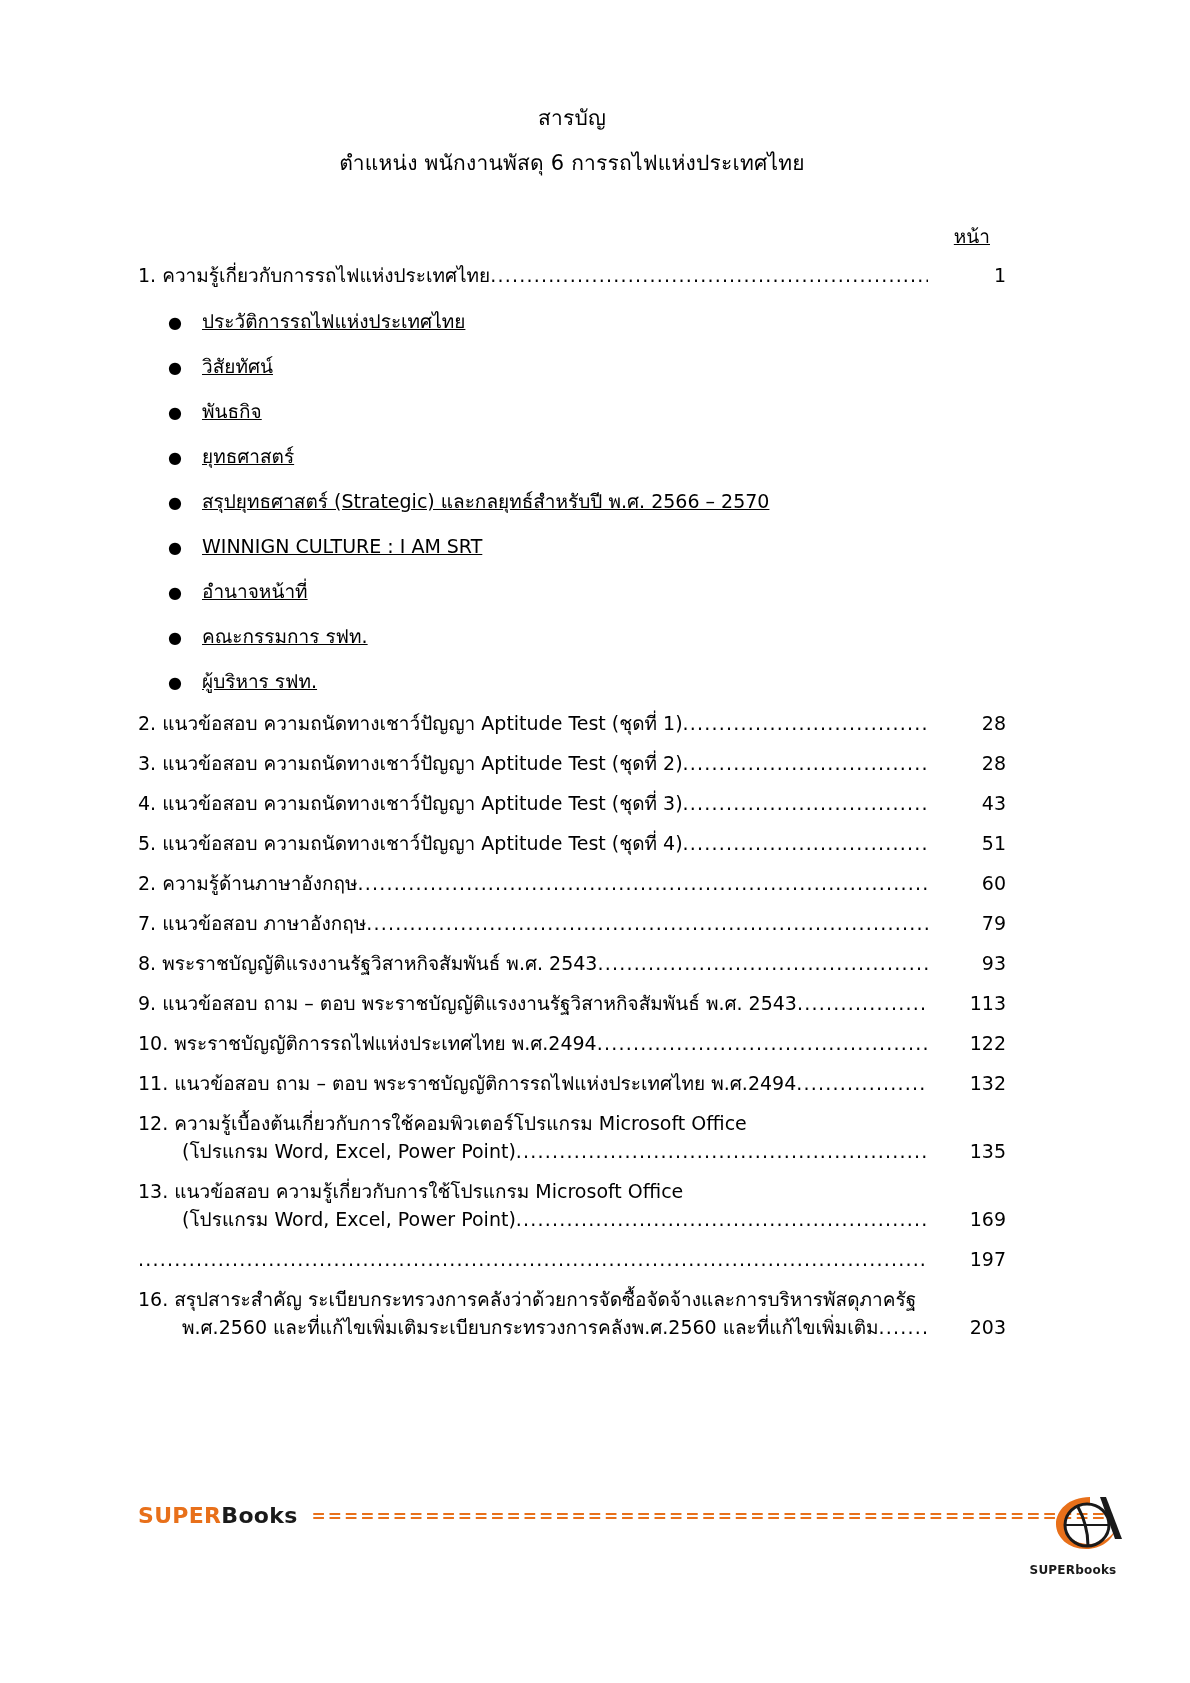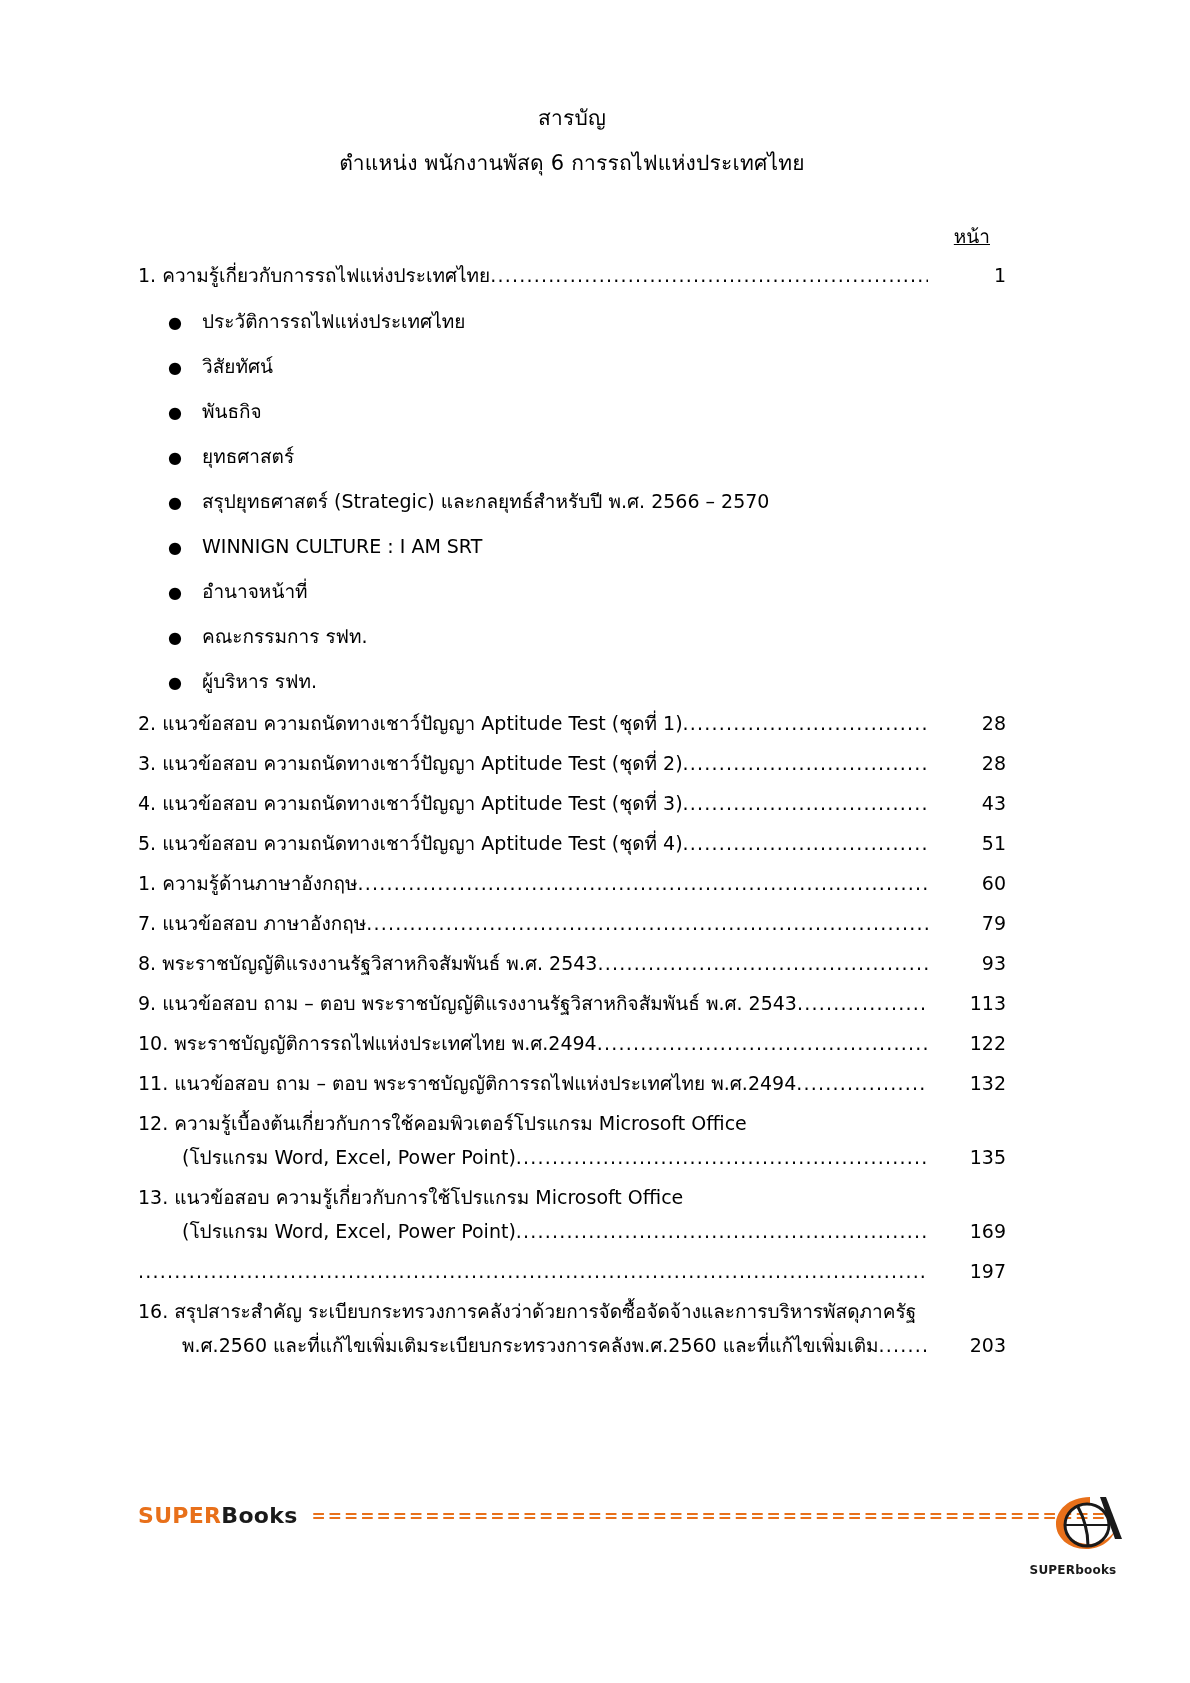--- a/index.html
+++ b/index.html
@@ -89,21 +89,21 @@
   }
   .toc-entry .pageno {
     flex: 0 0 72px;
     text-align: right;
     white-space: nowrap;
     padding-left: 6px;
   }
 
   
   .toc-entry.cont {
-    margin-top: 8px;
+    margin-top: 2px;
     padding-left: 44px;
   }
   .toc-entry.plain {
     margin-top: 14px;
   }
   .toc-entry.plain .leader::before { content: ""; }
   .toc-entry.plain .pageno { visibility: hidden; }
 
   
   .sub-list {
@@ -120,20 +120,21 @@
     padding-left: 30px;
   }
   .sub-item .bullet {
     flex: 0 0 auto;
     width: 34px;
     font-size: 16px;
     line-height: 26px;
   }
   .sub-item .sub-label {
     flex: 0 1 auto;
+    text-decoration: underline;
   }
   .sub-list .sub-item:first-child {
     margin-top: 20px;
   }
 
   
   .footer {
     position: absolute;
     left: 138px;
     right: 70px;
@@ -268,21 +269,21 @@
         <span class="label">4. แนวข้อสอบ ความถนัดทางเชาว์ปัญญา Aptitude Test (ชุดที่ 3)</span>
         <span class="leader"></span>
         <span class="pageno">43</span>
       </li>
       <li class="toc-entry">
         <span class="label">5. แนวข้อสอบ ความถนัดทางเชาว์ปัญญา Aptitude Test (ชุดที่ 4)</span>
         <span class="leader"></span>
         <span class="pageno">51</span>
       </li>
       <li class="toc-entry">
-        <span class="label">1. ความรู้ด้านภาษาอังกฤษ</span>
+        <span class="label">2. ความรู้ด้านภาษาอังกฤษ</span>
         <span class="leader"></span>
         <span class="pageno">60</span>
       </li>
       <li class="toc-entry">
         <span class="label">7. แนวข้อสอบ ภาษาอังกฤษ</span>
         <span class="leader"></span>
         <span class="pageno">79</span>
       </li>
       <li class="toc-entry">
         <span class="label">8. พระราชบัญญัติแรงงานรัฐวิสาหกิจสัมพันธ์ พ.ศ. 2543</span>

